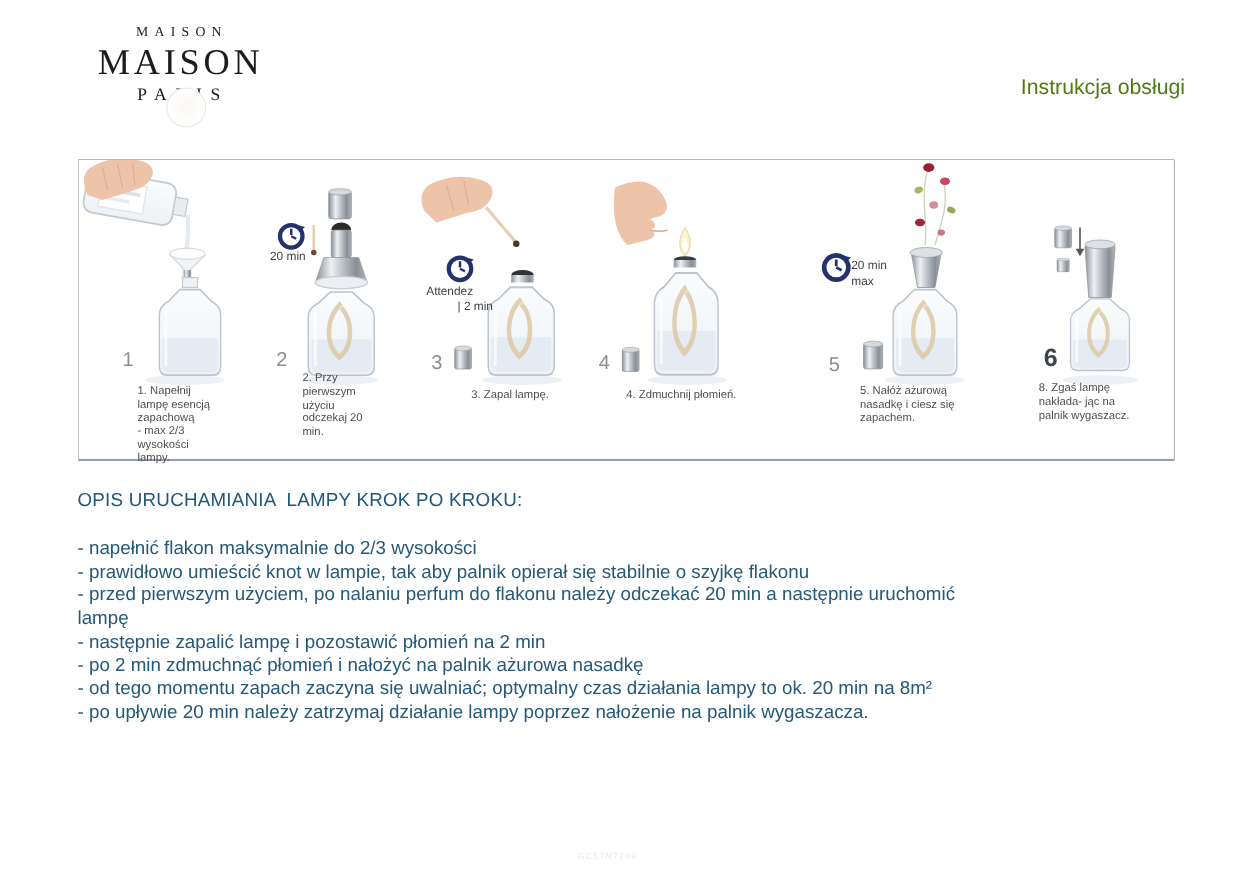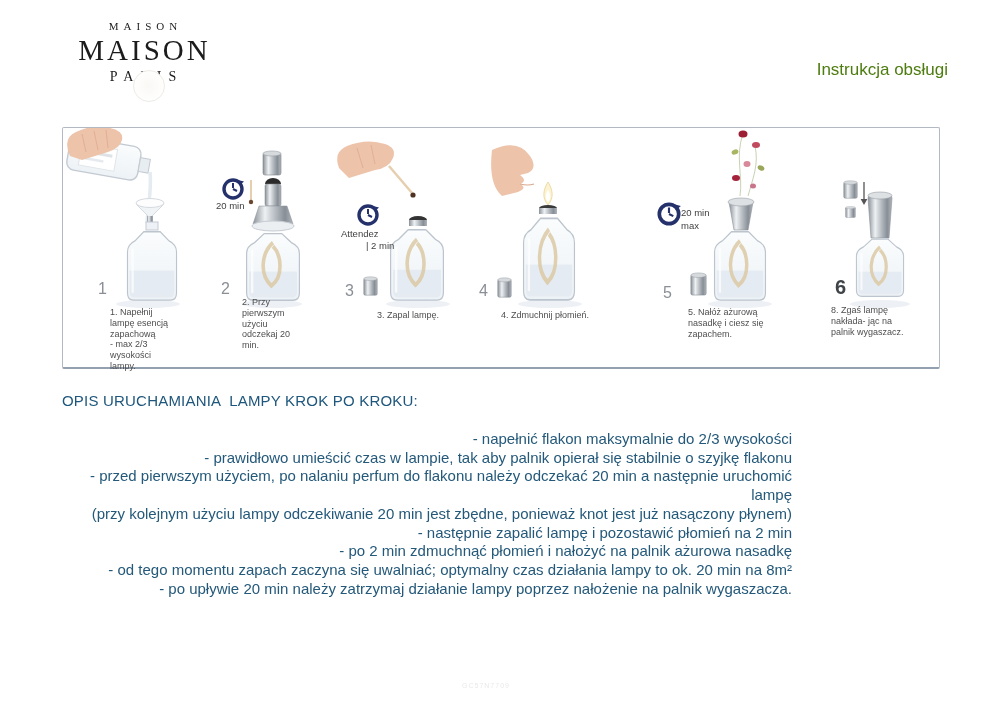--- a/index.html
+++ b/index.html
@@ -24,21 +24,21 @@
 
   .stepnum{font-size:16px;color:#8a8f96;}
   .stepnum.big{font-size:20px;color:#3f4449;font-weight:600;}
   .caption{font-size:9px;line-height:1.2;color:#4e4e4e;white-space:pre-line;}
   .caption.nowrap{white-space:nowrap;text-align:right;}
   .badge{font-size:9.5px;color:#3f3f3f;line-height:1.15;}
 
   
   #instructions{left:62px;top:392px;width:730px;color:#24597a;}
   #instructions .heading{font-size:15px;letter-spacing:.2px;color:#1e567c;margin-bottom:21px;white-space:pre-wrap;}
-  #instructions .line{font-size:15px;line-height:18.7px;white-space:pre-wrap;text-align:right;}
+  #instructions .line{font-size:15px;line-height:18.7px;white-space:pre-wrap;}
 
   #watermark{left:462px;top:682px;font-size:7px;color:#e9e9e9;letter-spacing:1px;}
 </style>
 </head>
 <body>
 
 <div id="page">
 
   <svg width="0" height="0" style="position:absolute" aria-hidden="true">
     <defs>
@@ -252,23 +252,22 @@
   <div class="abs caption" style="left:688px;top:307px;width:105px">5. Nałóż ażurową
 nasadkę i ciesz się
 zapachem.</div>
   <div class="abs caption" style="left:831px;top:305px;width:100px">8. Zgaś lampę
 nakłada- jąc na
 palnik wygaszacz.</div>
 
   <div id="instructions" class="abs">
     <div class="heading">OPIS URUCHAMIANIA  LAMPY KROK PO KROKU:</div>
     <div class="line">- napełnić flakon maksymalnie do 2/3 wysokości</div>
-    <div class="line">- prawidłowo umieścić czas w lampie, tak aby palnik opierał się stabilnie o szyjkę flakonu</div>
+    <div class="line">- prawidłowo umieścić knot w lampie, tak aby palnik opierał się stabilnie o szyjkę flakonu</div>
     <div class="line">- przed pierwszym użyciem, po nalaniu perfum do flakonu należy odczekać 20 min a następnie uruchomić lampę</div>
-    <div class="line"> (przy kolejnym użyciu lampy odczekiwanie 20 min jest zbędne, ponieważ knot jest już nasączony płynem)</div>
     <div class="line">- następnie zapalić lampę i pozostawić płomień na 2 min</div>
     <div class="line">- po 2 min zdmuchnąć płomień i nałożyć na palnik ażurowa nasadkę</div>
     <div class="line">- od tego momentu zapach zaczyna się uwalniać; optymalny czas działania lampy to ok. 20 min na 8m²</div>
     <div class="line">- po upływie 20 min należy zatrzymaj działanie lampy poprzez nałożenie na palnik wygaszacza.</div>
   </div>
 
   <div id="watermark" class="abs">GC57N7709</div>
 </div>
 
 </body></html>

